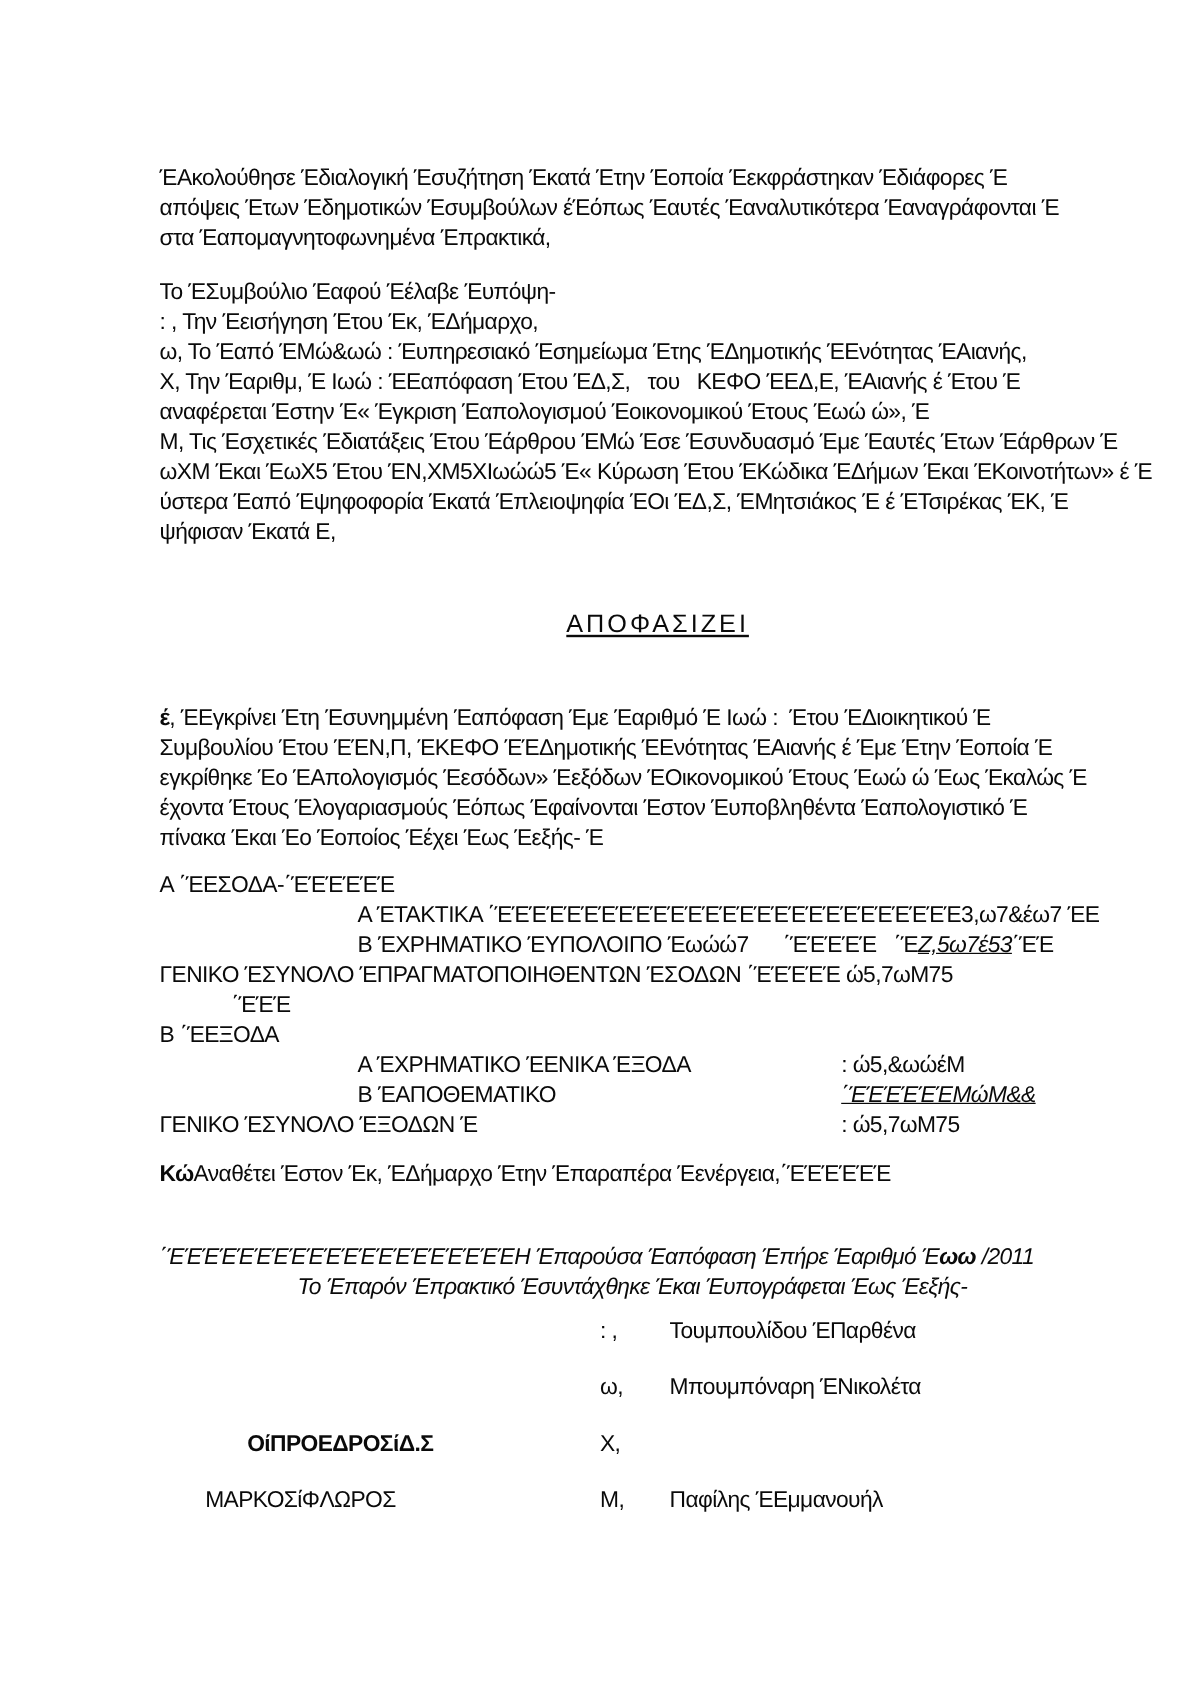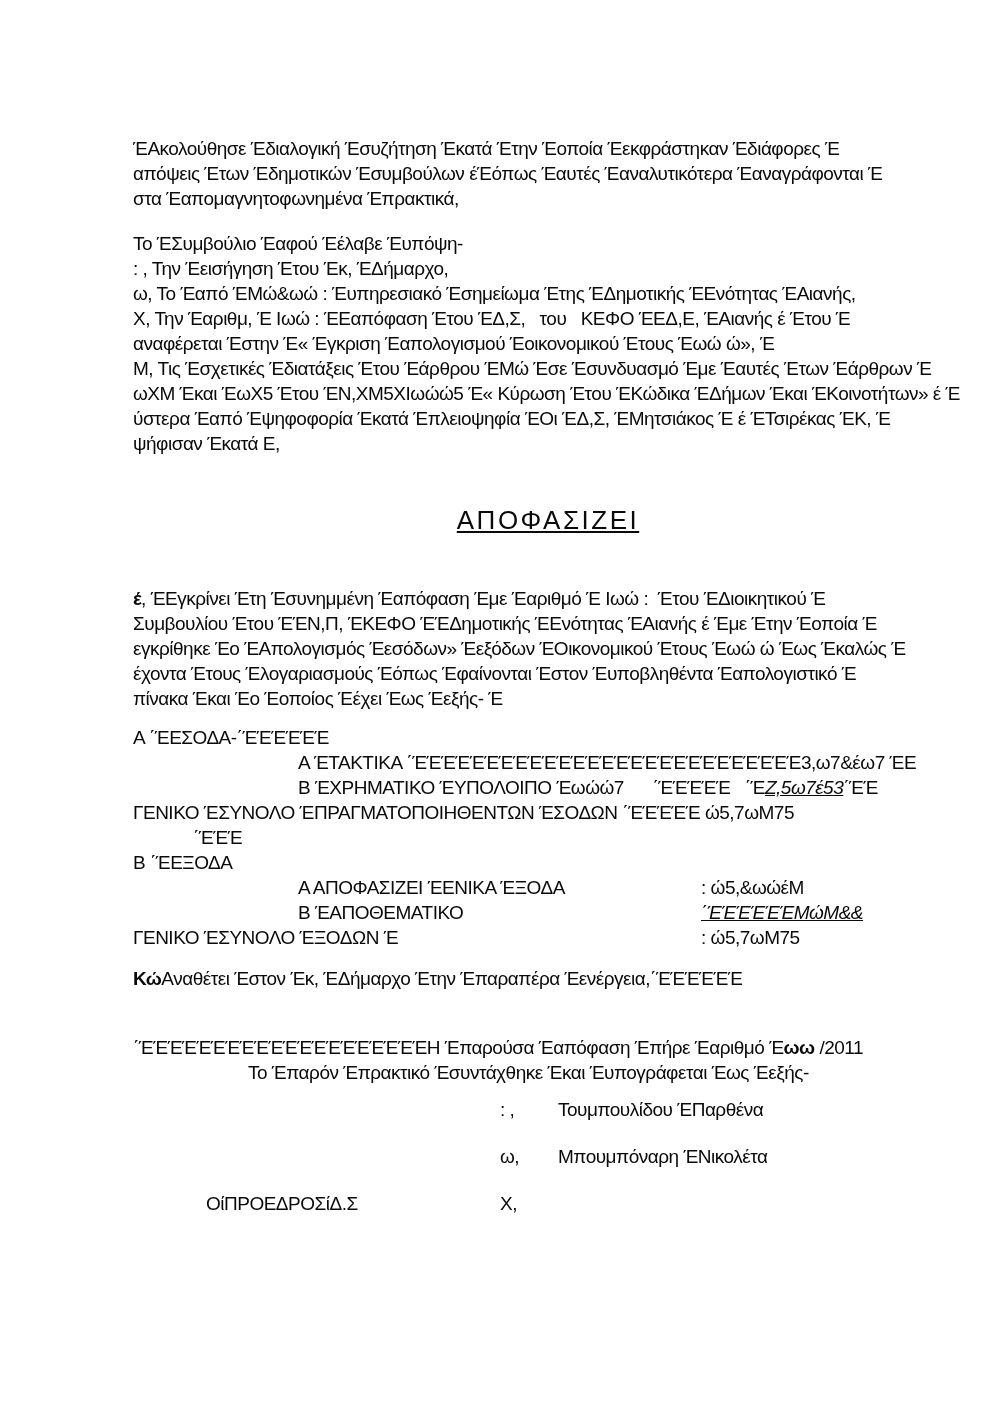--- a/index.html
+++ b/index.html
@@ -13,43 +13,43 @@
   }
   .doc{
     position:absolute;left:133px;top:136px;width:770px;
     font-size:19px;line-height:25px;letter-spacing:-0.5px;
   }
   .line{white-space:pre;height:25px;}
   .para{margin:0;}
   .mt20{margin-top:20px;}
   .heading{
     margin:52px 0 0 0;height:30px;
-    font-size:26px;font-weight:normal;
+    font-size:21px;font-weight:normal;
     letter-spacing:2.5px;
     text-align:center;text-indent:60px;
     text-decoration:underline;
     white-space:pre;
   }
   .p-approval{margin-top:48px;}
   .income{margin-top:14px;}
   .ind165{padding-left:165px;}
   .ind60{padding-left:60px;}
   .ind115{padding-left:115px;}
   .b{font-weight:bold;}
   .u{text-decoration:underline;font-style:italic;}
   .lbl{display:inline-block;width:403px;}
   .lbl2{display:inline-block;width:568px;}
   .assign{margin-top:16px;}
-  .closing{margin-top:44px;}
+  .closing{margin-top:44px;font-style:italic;}
   .sig{margin-top:12px;}
   .sigrow{display:grid;grid-template-columns:363px 62px auto;align-items:start;height:47px;white-space:pre;}
   .sighead{height:28px;}
   .signum{padding-left:4px;}
   .signamehead{padding-left:95px;}
-  .pad73{padding-left:73px;}
+  .pad73{padding-left:73px;font-weight:bold;}
   .pad38{padding-left:38px;}
 </style>
 </head>
 <body>
 
 <div class="doc">
 
   <div class="para">
     <div class="line">ΈΑκολούθησε Έδιαλογική Έσυζήτηση Έκατά Έτην Έοποία Έεκφράστηκαν Έδιάφορες Έ</div>
     <div class="line">απόψεις Έτων Έδημοτικών Έσυμβούλων έΈόπως Έαυτές Έαναλυτικότερα Έαναγράφονται Έ</div>
@@ -81,21 +81,21 @@
   <div class="income">
     <div class="line">Α ΄ΈΕΣΟΔΑ-΄ΈΈΈΈΈΈ</div>
     <div class="line ind165">Α ΈΤΑΚΤΙΚΑ ΄ΈΈΈΈΈΈΈΈΈΈΈΈΈΈΈΈΈΈΈΈΈΈΈΈΈΈΈ3,ω7&amp;έω7 ΈΕ</div>
     <div class="line ind165"><span>Β ΈΧΡΗΜΑΤΙΚΟ ΈΥΠΟΛΟΙΠΟ Έωώώ7      ΄ΈΈΈΈΈ   ΄Έ</span><span class="u">Ζ,5ω7έ53</span><span>΄ΈΈ</span></div>
     <div class="line">ΓΕΝΙΚΟ ΈΣΥΝΟΛΟ ΈΠΡΑΓΜΑΤΟΠΟΙΗΘΕΝΤΩΝ ΈΣΟΔΩΝ ΄ΈΈΈΈΈ ώ5,7ωΜ75</div>
     <div class="line ind60">΄ΈΈΈ</div>
   </div>
 
   <div class="expenses">
     <div class="line">Β ΄ΈΕΞΟΔΑ</div>
-    <div class="line ind165"><span class="lbl">Α ΑΠΟΦΑΣΙΖΕΙ ΈΕΝΙΚΑ ΈΞΟΔΑ</span><span>: ώ5,&amp;ωώέΜ</span></div>
+    <div class="line ind165"><span class="lbl">Α ΈΧΡΗΜΑΤΙΚΟ ΈΕΝΙΚΑ ΈΞΟΔΑ</span><span>: ώ5,&amp;ωώέΜ</span></div>
     <div class="line ind165"><span class="lbl">Β ΈΑΠΟΘΕΜΑΤΙΚΟ</span><span class="u">΄ΈΈΈΈΈΈΜώΜ&amp;&amp;</span></div>
     <div class="line"><span class="lbl2">ΓΕΝΙΚΟ ΈΣΥΝΟΛΟ ΈΞΟΔΩΝ Έ</span><span>: ώ5,7ωΜ75</span></div>
   </div>
 
   <div class="line assign"><span class="b">Κώ</span><span>Αναθέτει Έστον Έκ, ΈΔήμαρχο Έτην Έπαραπέρα Έενέργεια,΄ΈΈΈΈΈΈ</span></div>
 
   <div class="closing">
     <div class="line"><span>΄ΈΈΈΈΈΈΈΈΈΈΈΈΈΈΈΈΈΈΈΈΗ Έπαρούσα Έαπόφαση Έπήρε Έαριθμό Έ</span><span class="b">ωω</span><span> /2011</span></div>
     <div class="line ind115">Το Έπαρόν Έπρακτικό Έσυντάχθηκε Έκαι Έυπογράφεται Έως Έεξής-</div>
   </div>
@@ -108,15 +108,20 @@
     </div>
     <div class="sigrow">
       <span></span>
       <span class="signum">ω,</span>
       <span>Μπουμπόναρη ΈΝικολέτα</span>
     </div>
     <div class="sigrow">
       <span class="pad73">ΟίΠΡΟΕΔΡΟΣίΔ.Σ</span>
       <span class="signum">Χ,</span>
     </div>
+    <div class="sigrow">
+      <span class="pad38">ΜΑΡΚΟΣίΦΛΩΡΟΣ</span>
+      <span class="signum">Μ,</span>
+      <span>Παφίλης ΈΕμμανουήλ</span>
+    </div>
   </div>
 
 </div>
 
 </body></html>

